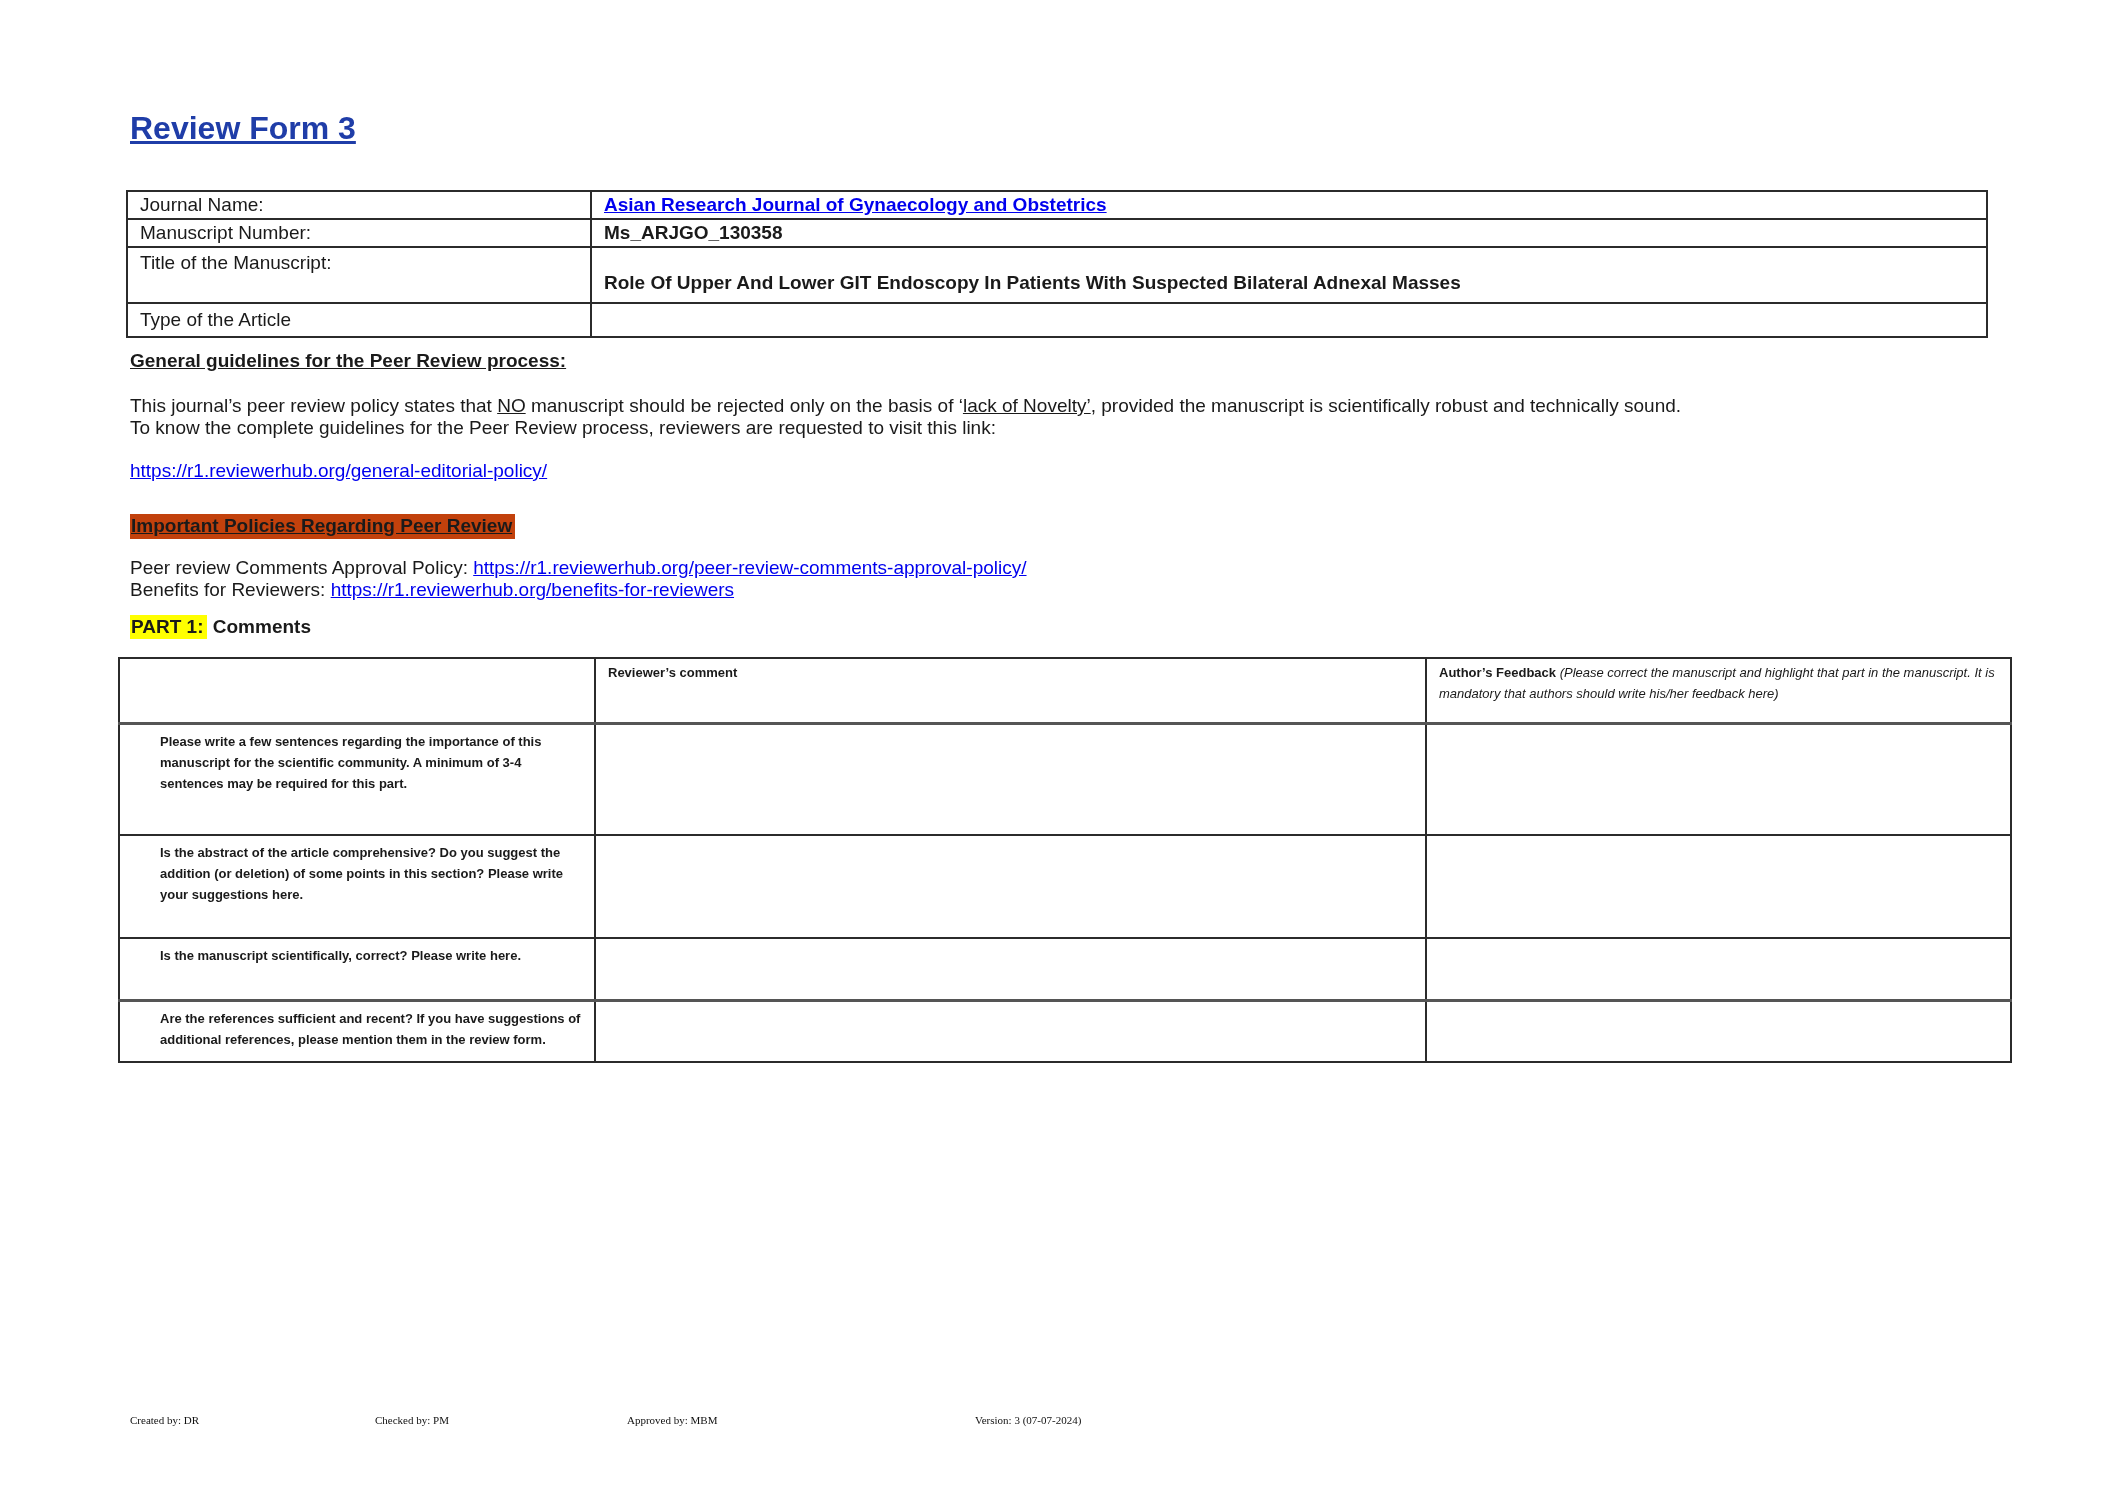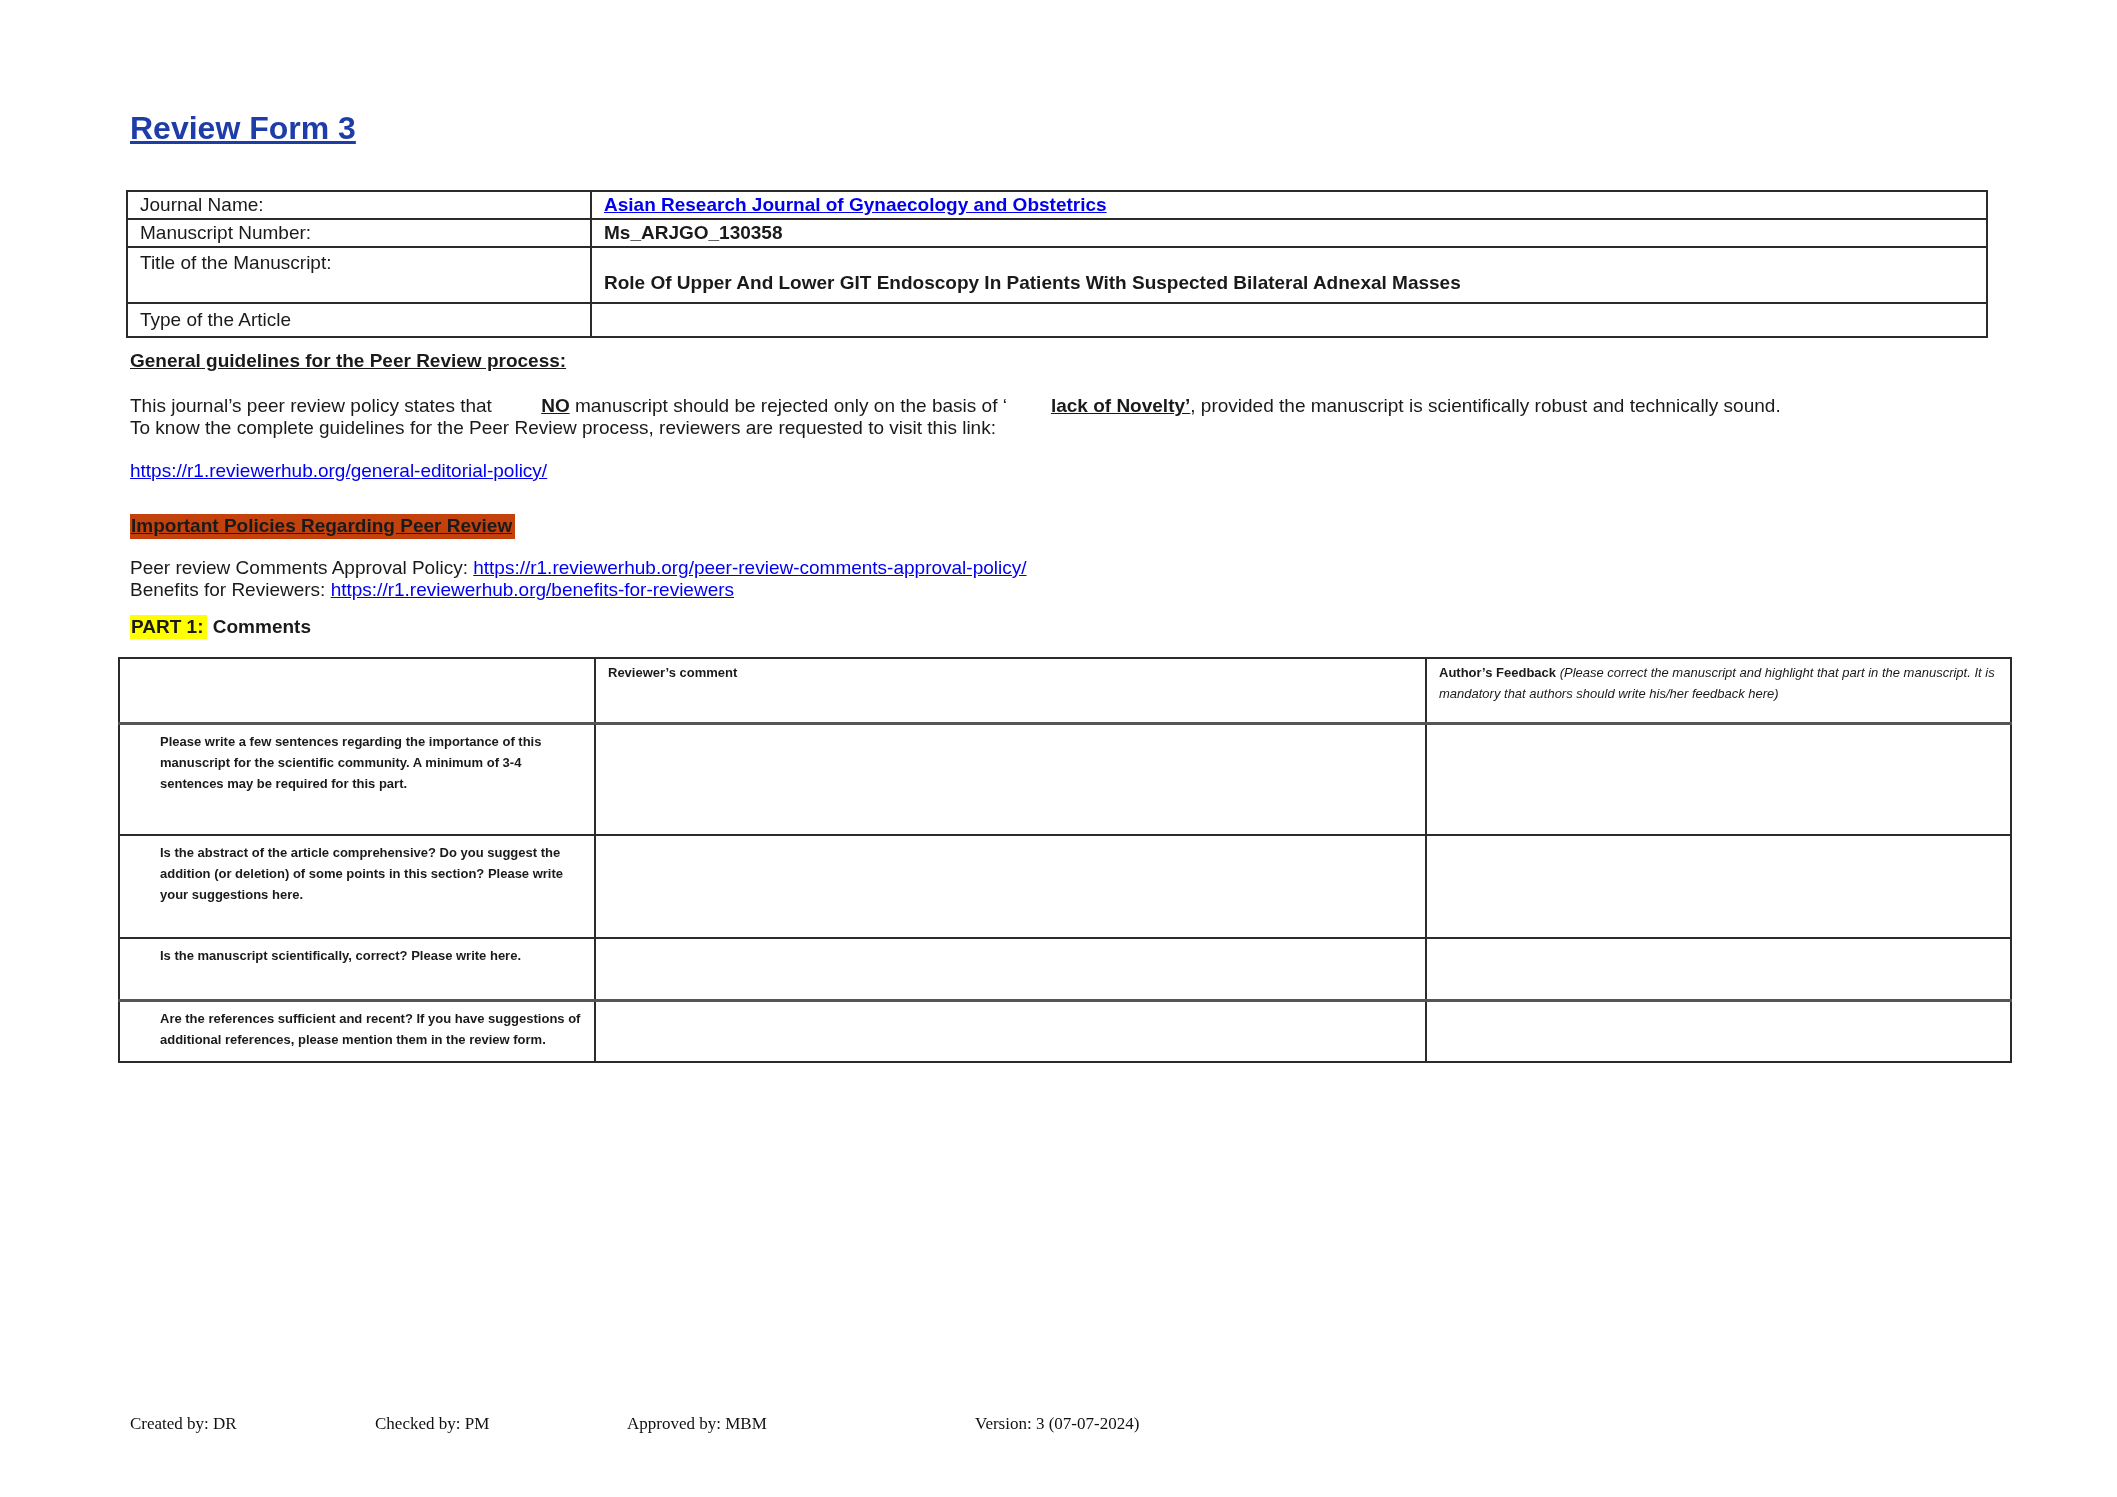--- a/index.html
+++ b/index.html
@@ -46,21 +46,21 @@
     color: #0000ee; text-decoration: underline; cursor: pointer;
   }
   #journal-link { font-weight: bold; }
 
   
   #guidelines-heading {
     top: 350px; left: 130px;
     font-weight: bold; text-decoration: underline;
   }
   #guidelines-para { top: 395px; left: 130px; width: 1900px; line-height: 22px; }
-  .uline-bold { font-weight: bold; text-decoration: underline; margin-left: 44px; }
+  .uline-bold { font-weight: normal; text-decoration: underline; }
   #guidelines-link { top: 460px; left: 130px; }
 
   
   #policies-heading {
     top: 514px; left: 130px;
     font-weight: bold; text-decoration: underline;
     background: #c2410c; padding: 1px 3px 2px 1px;
   }
   #policy-lines { top: 557px; left: 130px; line-height: 22px; }
 
@@ -94,21 +94,21 @@
     line-height: 21px;
     white-space: pre-line;
   }
   .hdr-author-italic { font-style: italic; font-weight: normal; }
   #part1-table tr.hdr td { line-height: 20.5px; padding-top: 4px; }
 
   
   .footer-item {
     top: 1414px;
     font-family: "Liberation Serif", "DejaVu Serif", serif;
-    font-size: 17px;
+    font-size: 11px;
     color: #111;
   }
   #footer-created  { left: 130px; }
   #footer-checked  { left: 375px; }
   #footer-approved { left: 627px; }
   #footer-version  { left: 975px; }
 </style>
 </head>
 <body>
 

